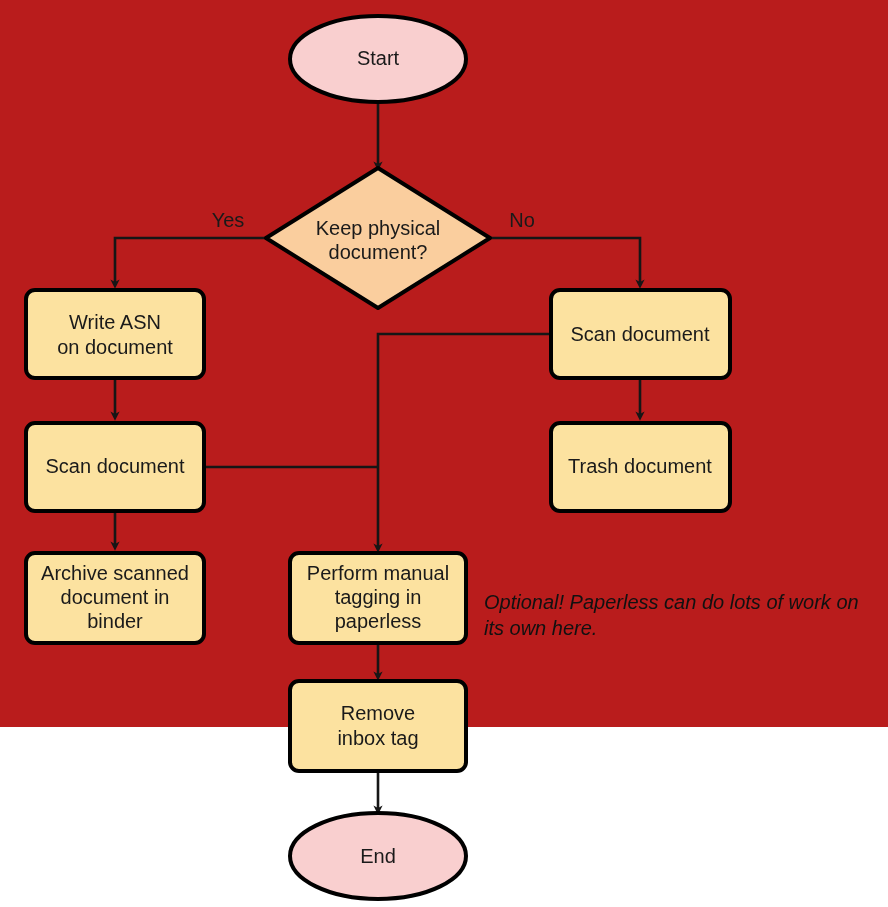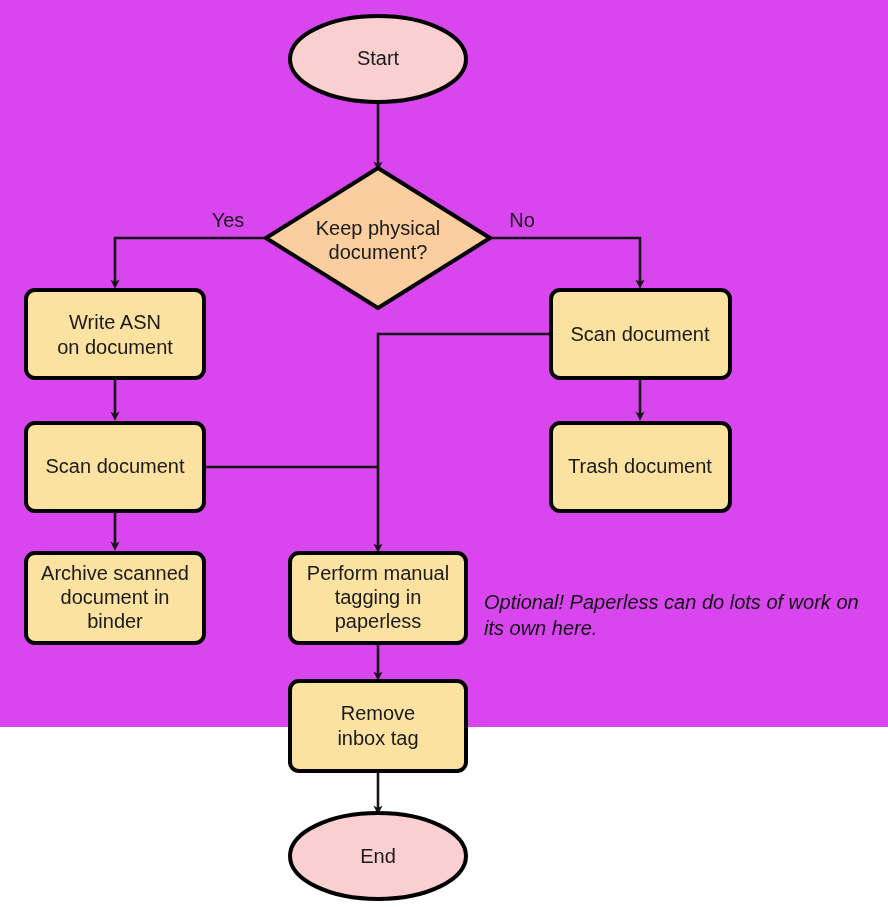--- a/index.html
+++ b/index.html
@@ -11,21 +11,21 @@
   body {
     font-family: "Liberation Sans", sans-serif;
     width: 888px;
     height: 907px;
     overflow: hidden;
   }
   #flowchart-root {
     position: relative;
     width: 888px;
     height: 727px;
-    background: #d946ef;
+    background: #b91c1c;
   }
   svg.flow-canvas {
     display: block;
     width: 888px;
     height: 907px;
   }
   .node-shape {
     stroke: #000000;
     stroke-width: 4;
     stroke-linejoin: round;

